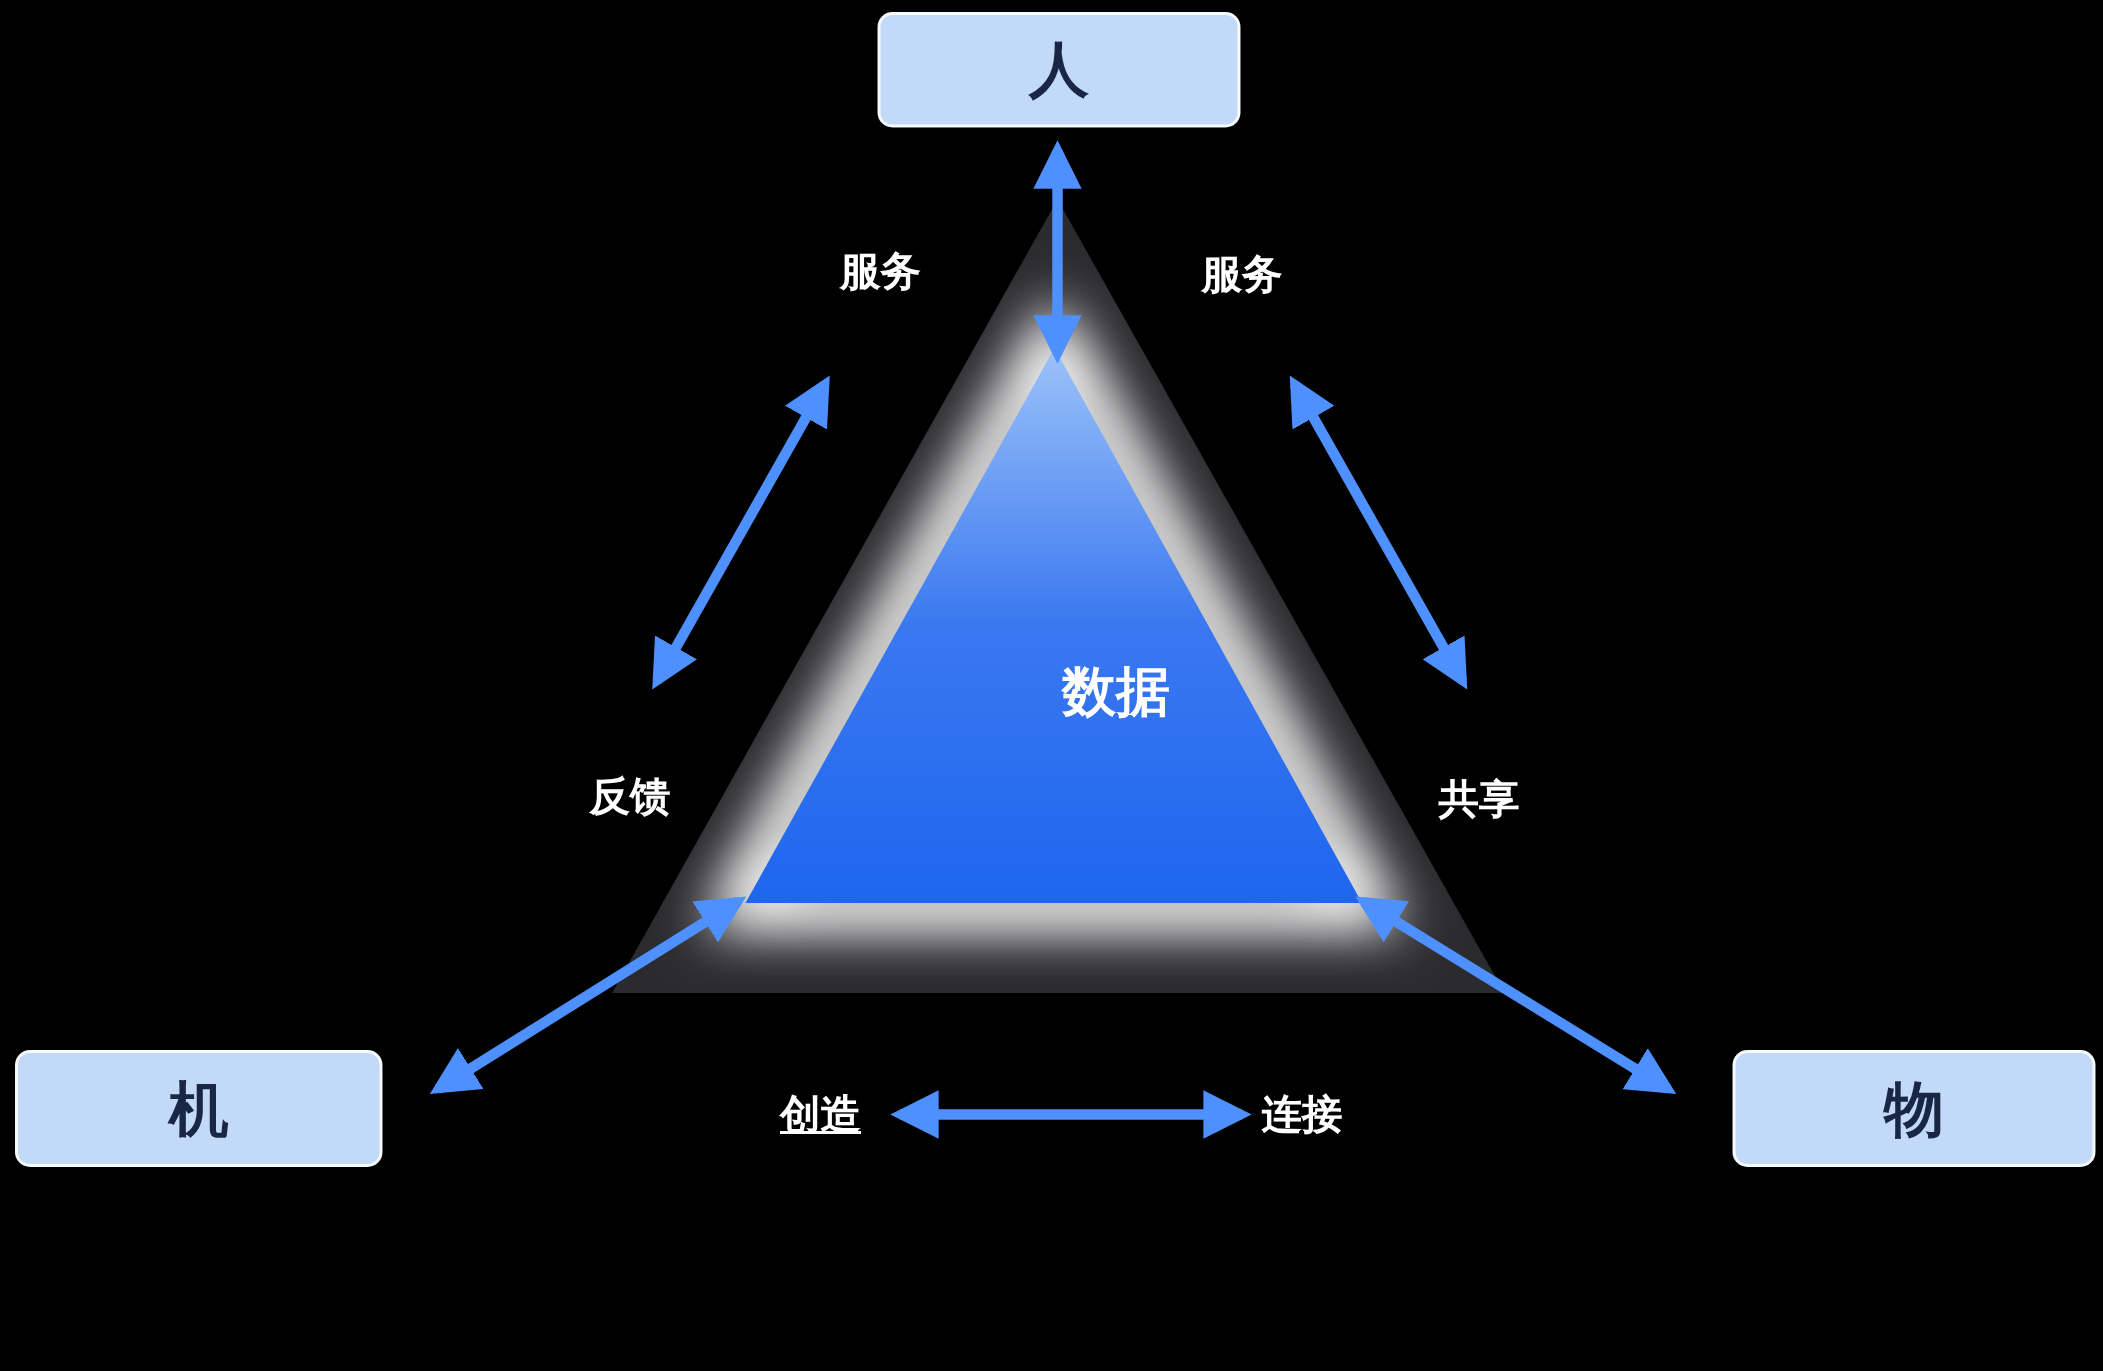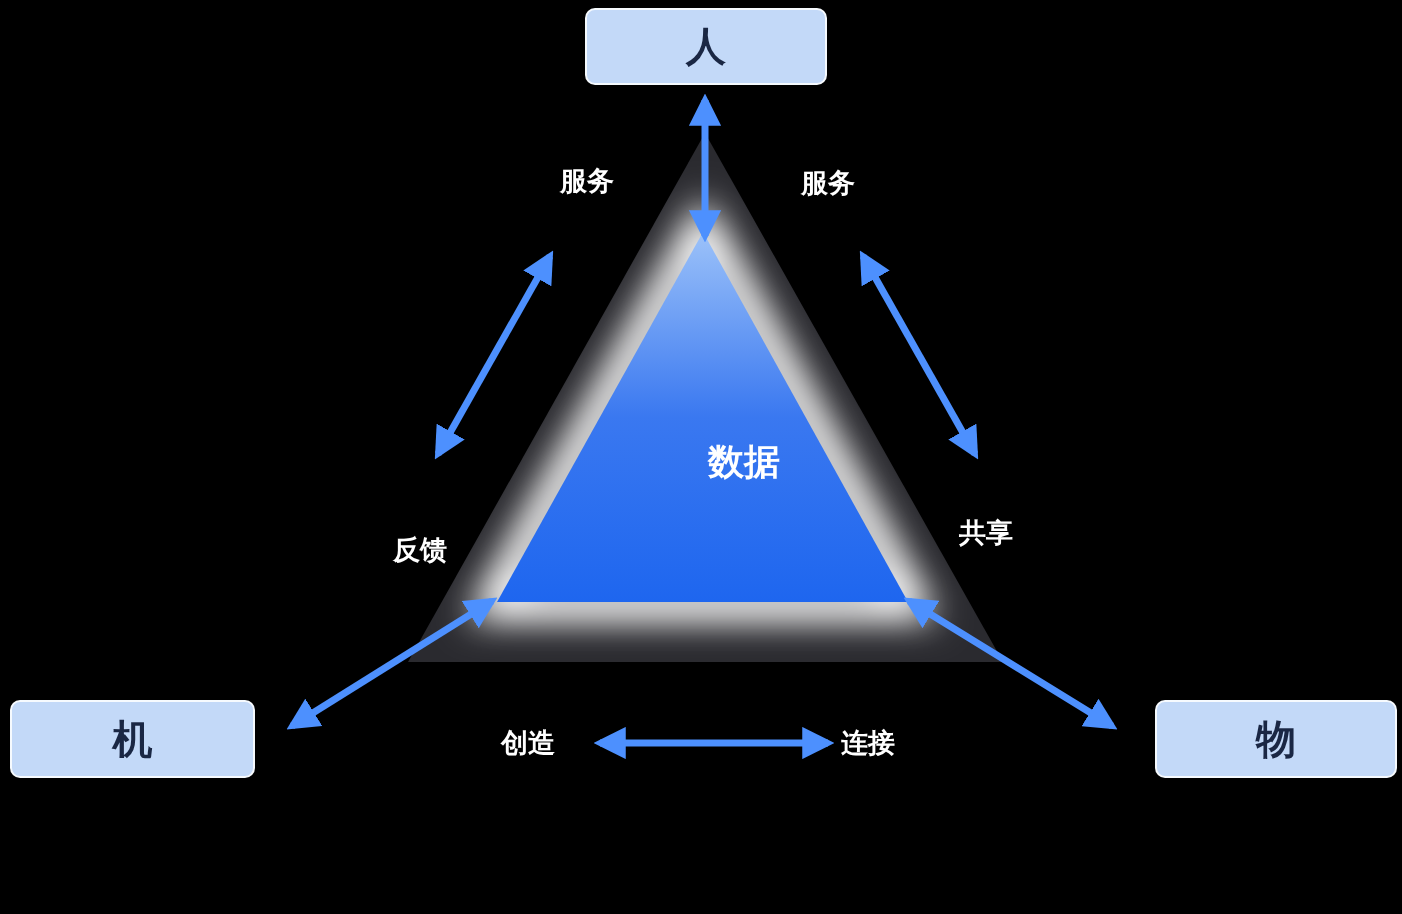--- a/index.html
+++ b/index.html
@@ -41,23 +41,23 @@
   .edge-label {
     position: absolute;
     transform: translate(-50%, -50%);
     color: var(--label-text, #ffffff);
     font-size: 27px;
     font-weight: bold;
     white-space: nowrap;
   }
   .edge-label.service-left  { left: 587px;  top: 181px; }
   .edge-label.service-right { left: 828px;  top: 183px; }
-  .edge-label.feedback      { left: 420px;  top: 550px; text-align: center; }
+  .edge-label.feedback      { left: 420px;  top: 531px; text-align: center; }
   .edge-label.share         { left: 986px; top: 533px; }
-  .edge-label.create        { left: 528px;  top: 743px; }
+  .edge-label.create        { left: 547px;  top: 743px; text-decoration: underline; }
   .edge-label.connect       { left: 868px;  top: 743px; }
   .center-label {
     position: absolute;
     left: 700px;
     top: 462px;
     transform: translate(-50%, -50%);
     color: var(--label-text, #ffffff);
     font-size: 36px;
     font-weight: bold;
     white-space: nowrap;

